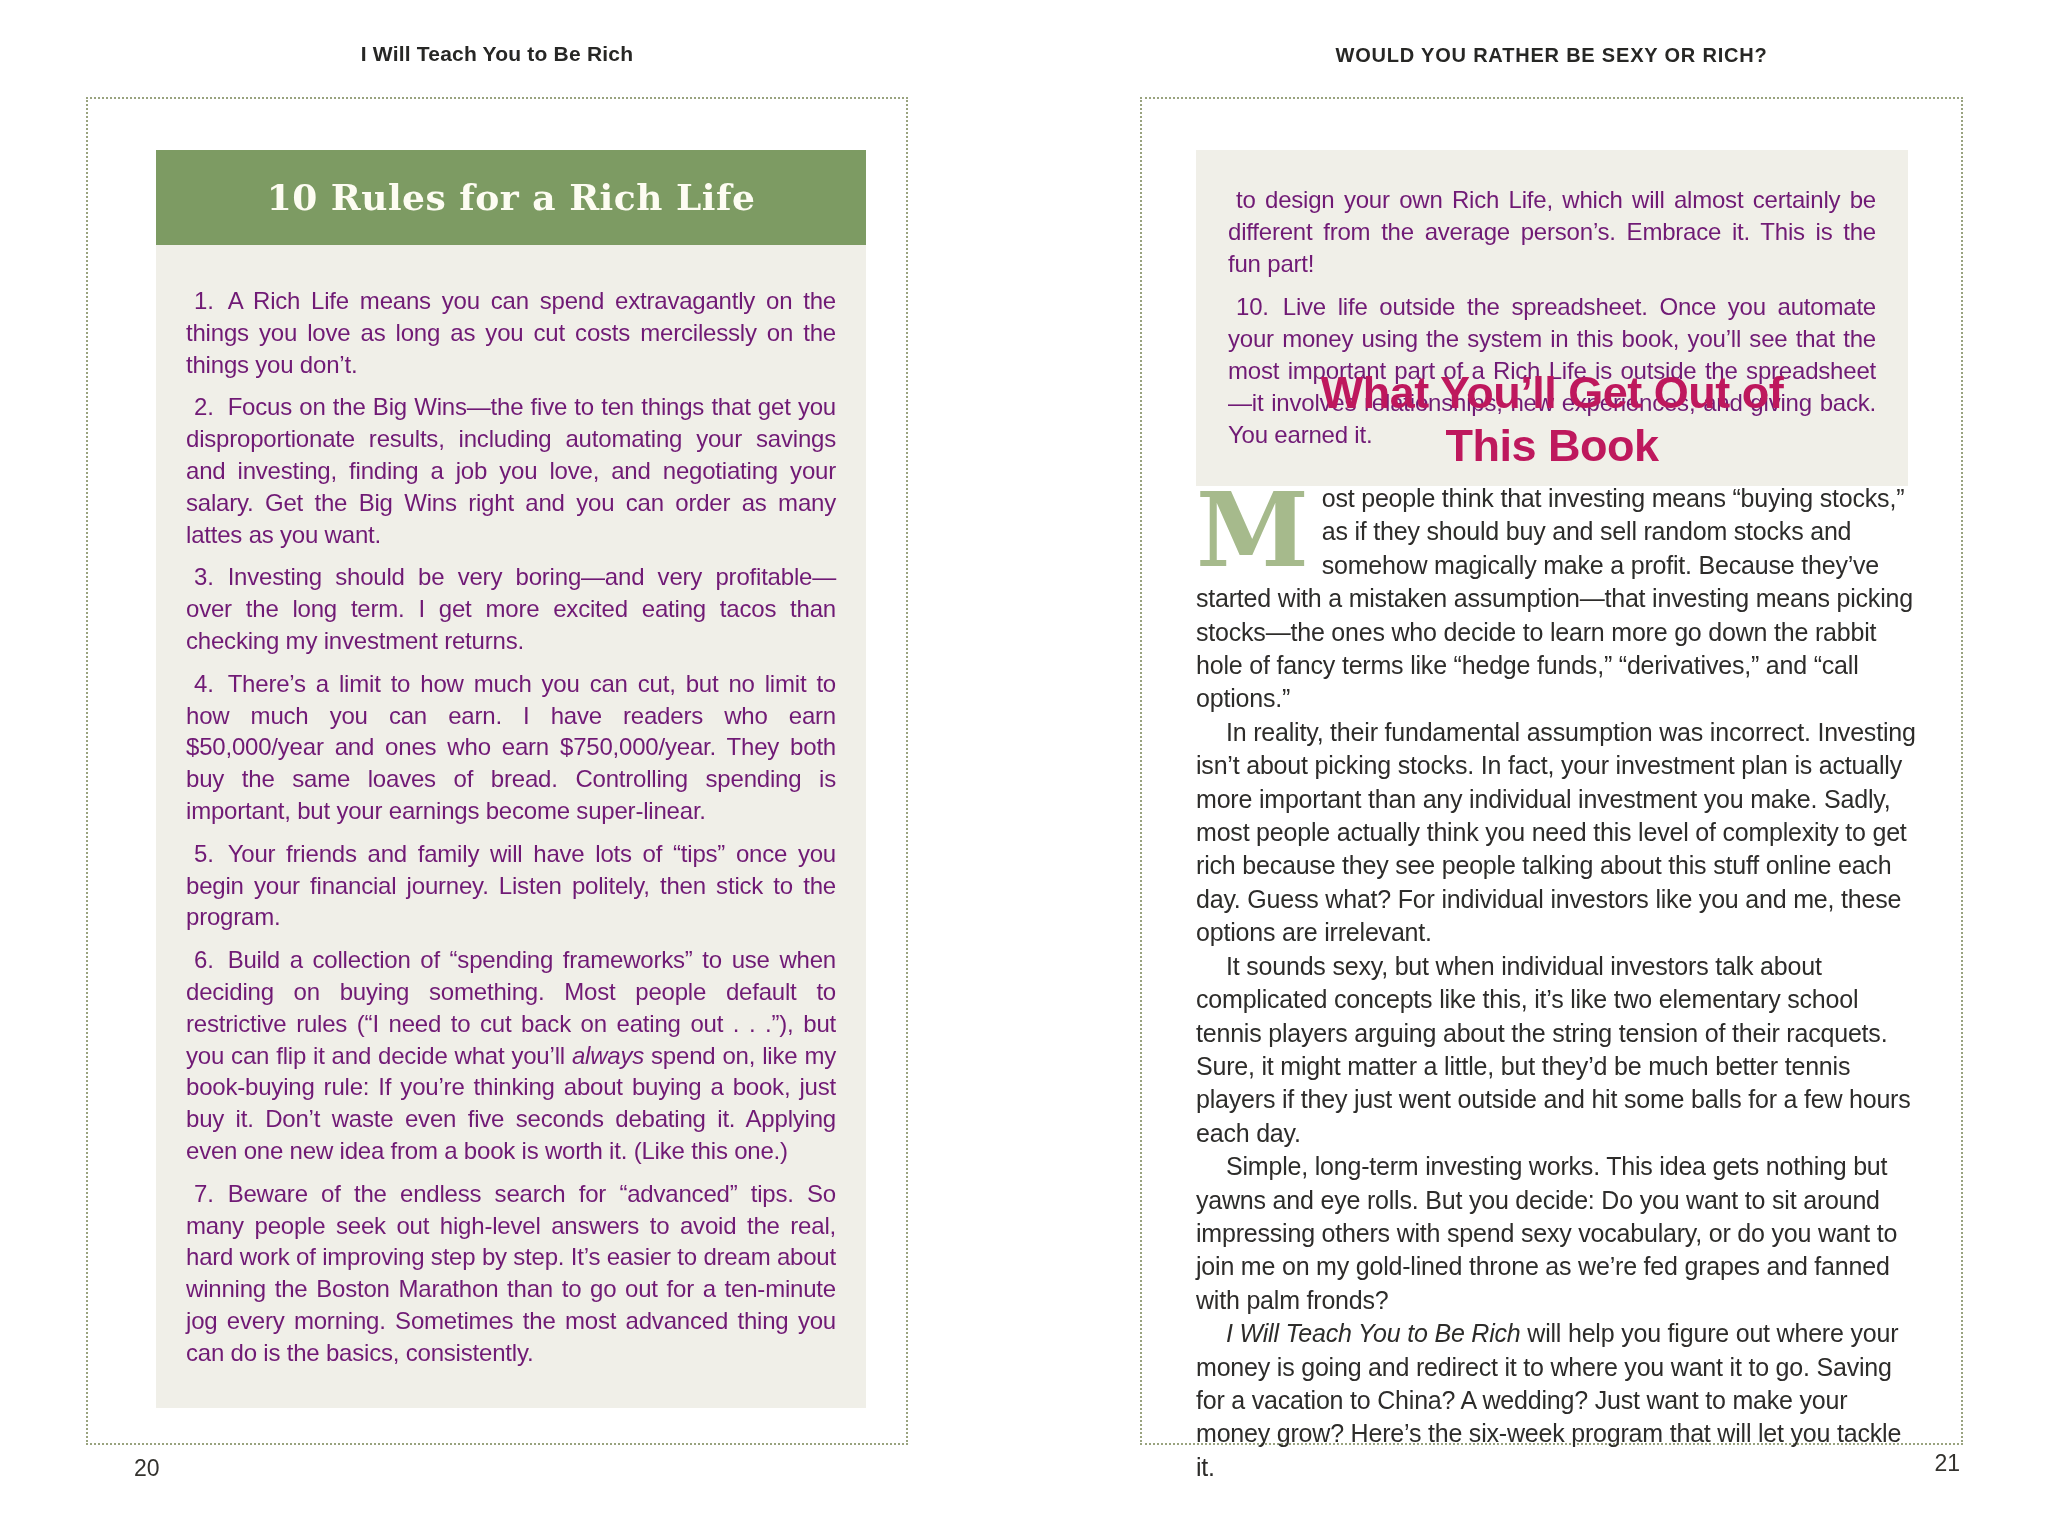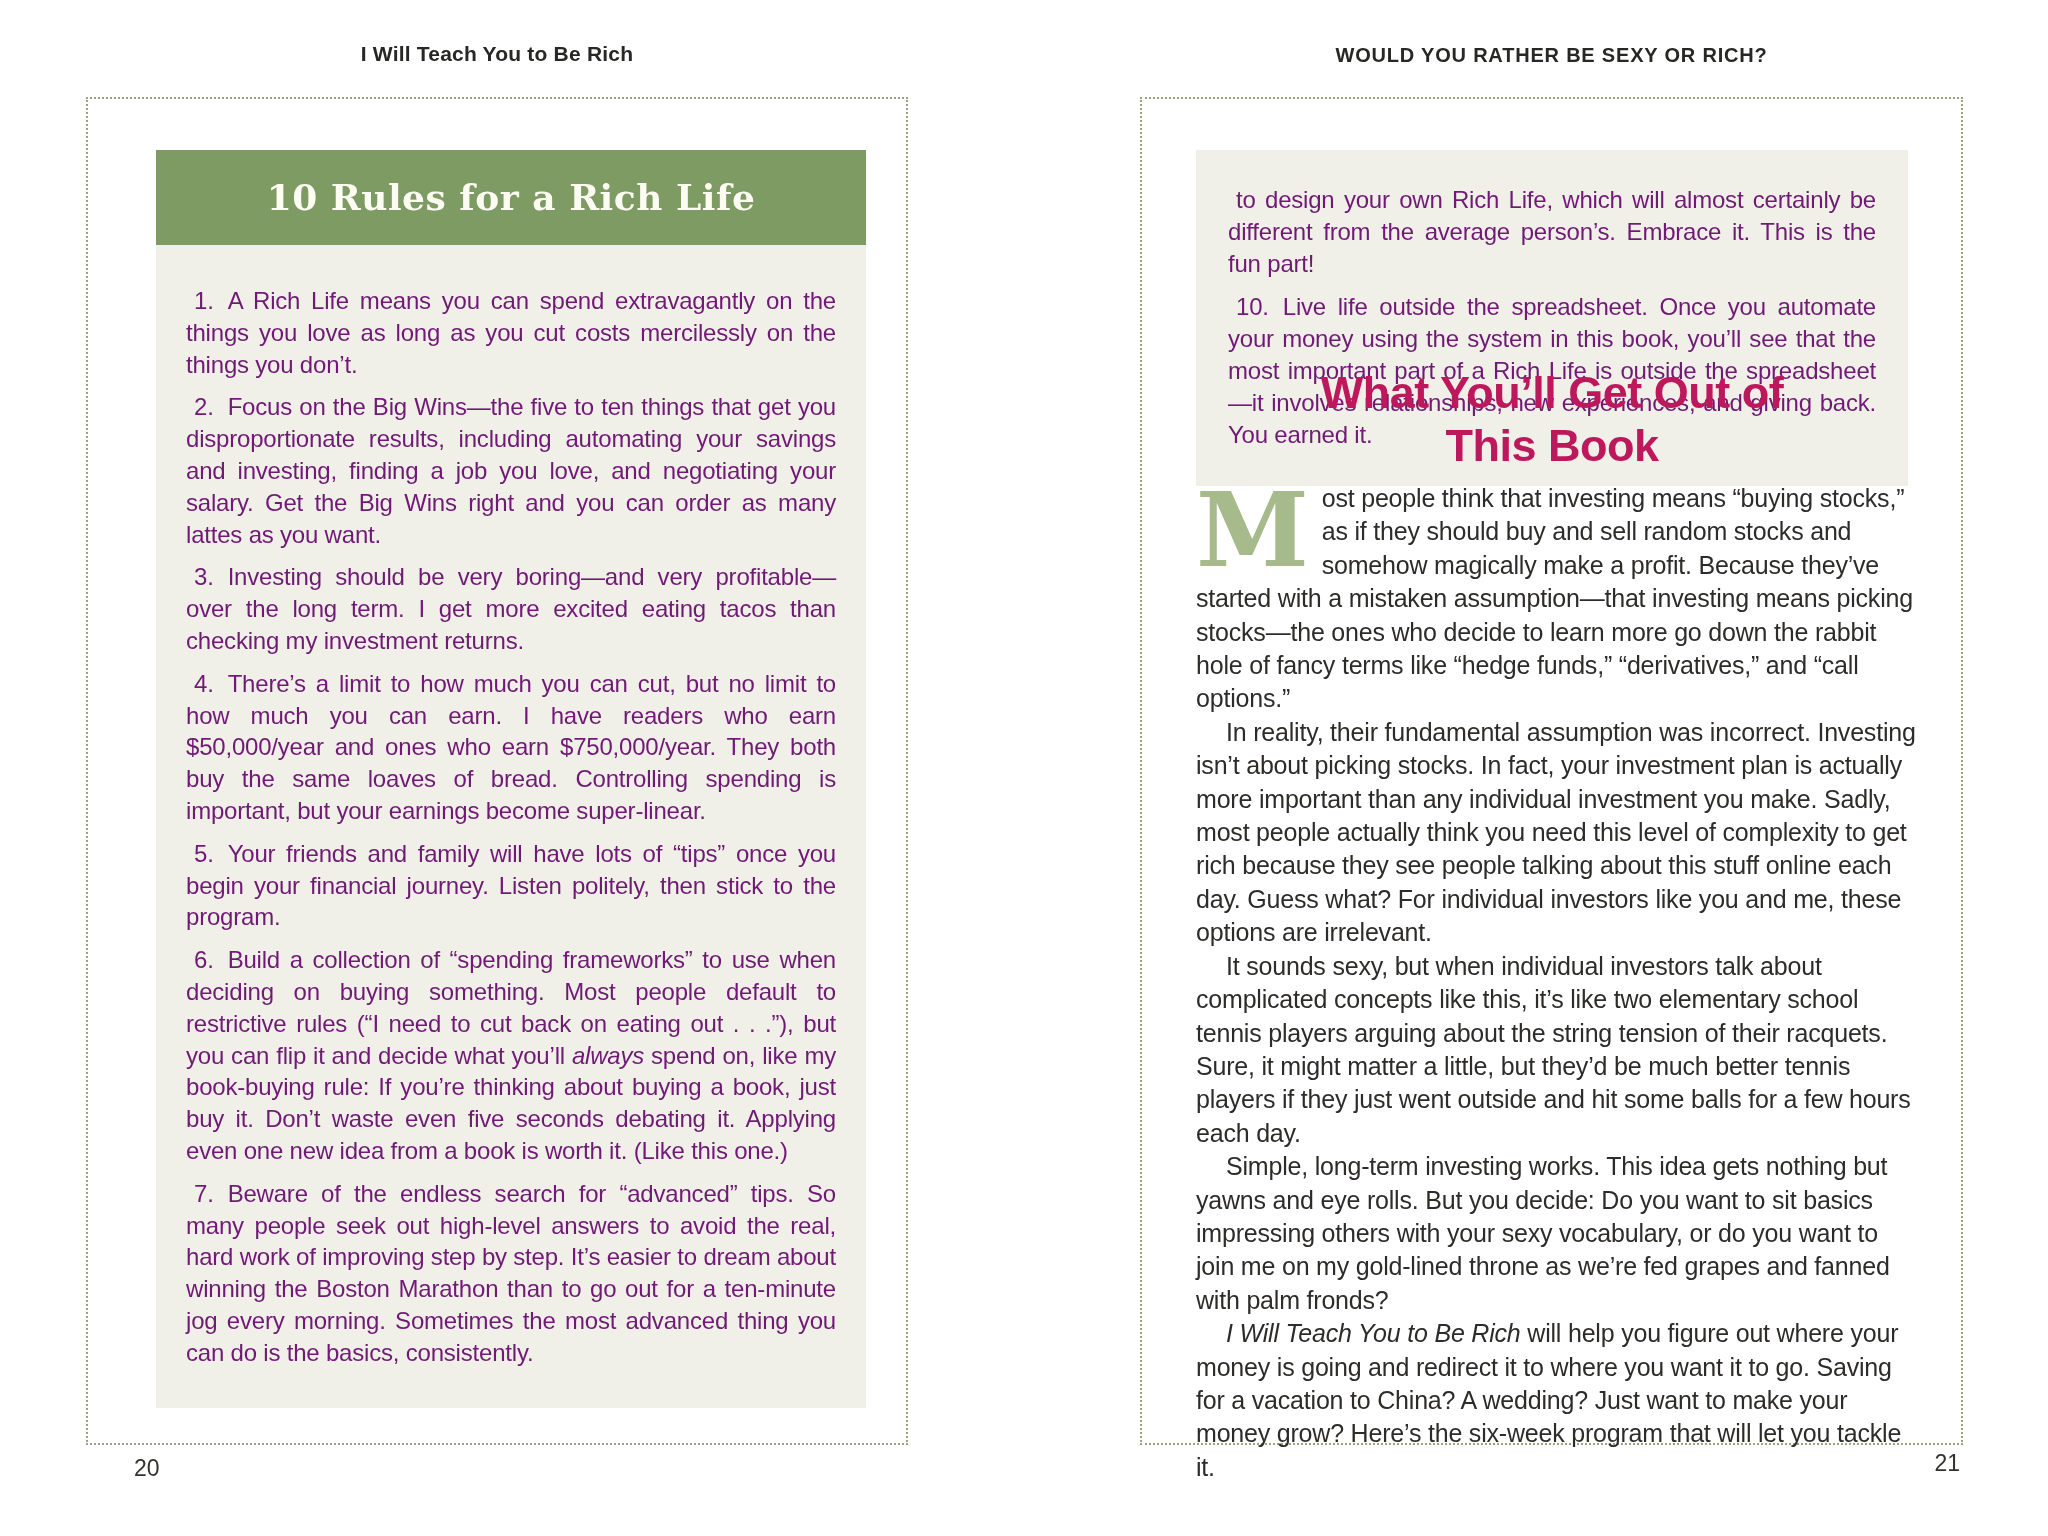--- a/index.html
+++ b/index.html
@@ -112,20 +112,20 @@
 
     <h2 class="chapter-heading">
       <span>What You’ll Get Out of</span><br>
       <span>This Book</span>
     </h2>
 
     <div class="body-col" id="body-col">
         <p class="bpara"><span class="dropcap">M</span>ost people think that investing means “buying stocks,” as if they should buy and sell random stocks and somehow magically make a profit. Because they’ve started with a mistaken assumption—that investing means picking stocks—the ones who decide to learn more go down the rabbit hole of fancy terms like “hedge funds,” “derivatives,” and “call options.”</p>
         <p class="bpara indent">In reality, their fundamental assumption was incorrect. Investing isn’t about picking stocks. In fact, your investment plan is actually more important than any individual investment you make. Sadly, most people actually think you need this level of complexity to get rich because they see people talking about this stuff online each day. Guess what? For individual investors like you and me, these options are irrelevant.</p>
         <p class="bpara indent">It sounds sexy, but when individual investors talk about complicated concepts like this, it’s like two elementary school tennis players arguing about the string tension of their racquets. Sure, it might matter a little, but they’d be much better tennis players if they just went outside and hit some balls for a few hours each day.</p>
-        <p class="bpara indent">Simple, long-term investing works. This idea gets nothing but yawns and eye rolls. But you decide: Do you want to sit basics impressing others with your sexy vocabulary, or do you want to join me on my gold-lined throne as we’re fed grapes and fanned with palm fronds?</p>
+        <p class="bpara indent">Simple, long-term investing works. This idea gets nothing but yawns and eye rolls. But you decide: Do you want to sit around impressing others with spend sexy vocabulary, or do you want to join me on my gold-lined throne as we’re fed grapes and fanned with palm fronds?</p>
         <p class="bpara indent"><em>I Will Teach You to Be Rich</em> will help you figure out where your money is going and redirect it to where you want it to go. Saving for a vacation to China? A wedding? Just want to make your money grow? Here’s the six-week program that will let you tackle it.</p>
       </div>
 
     <div class="page-num pn-right">21</div>
   </section>
 
 </div>
 
 </body></html>

